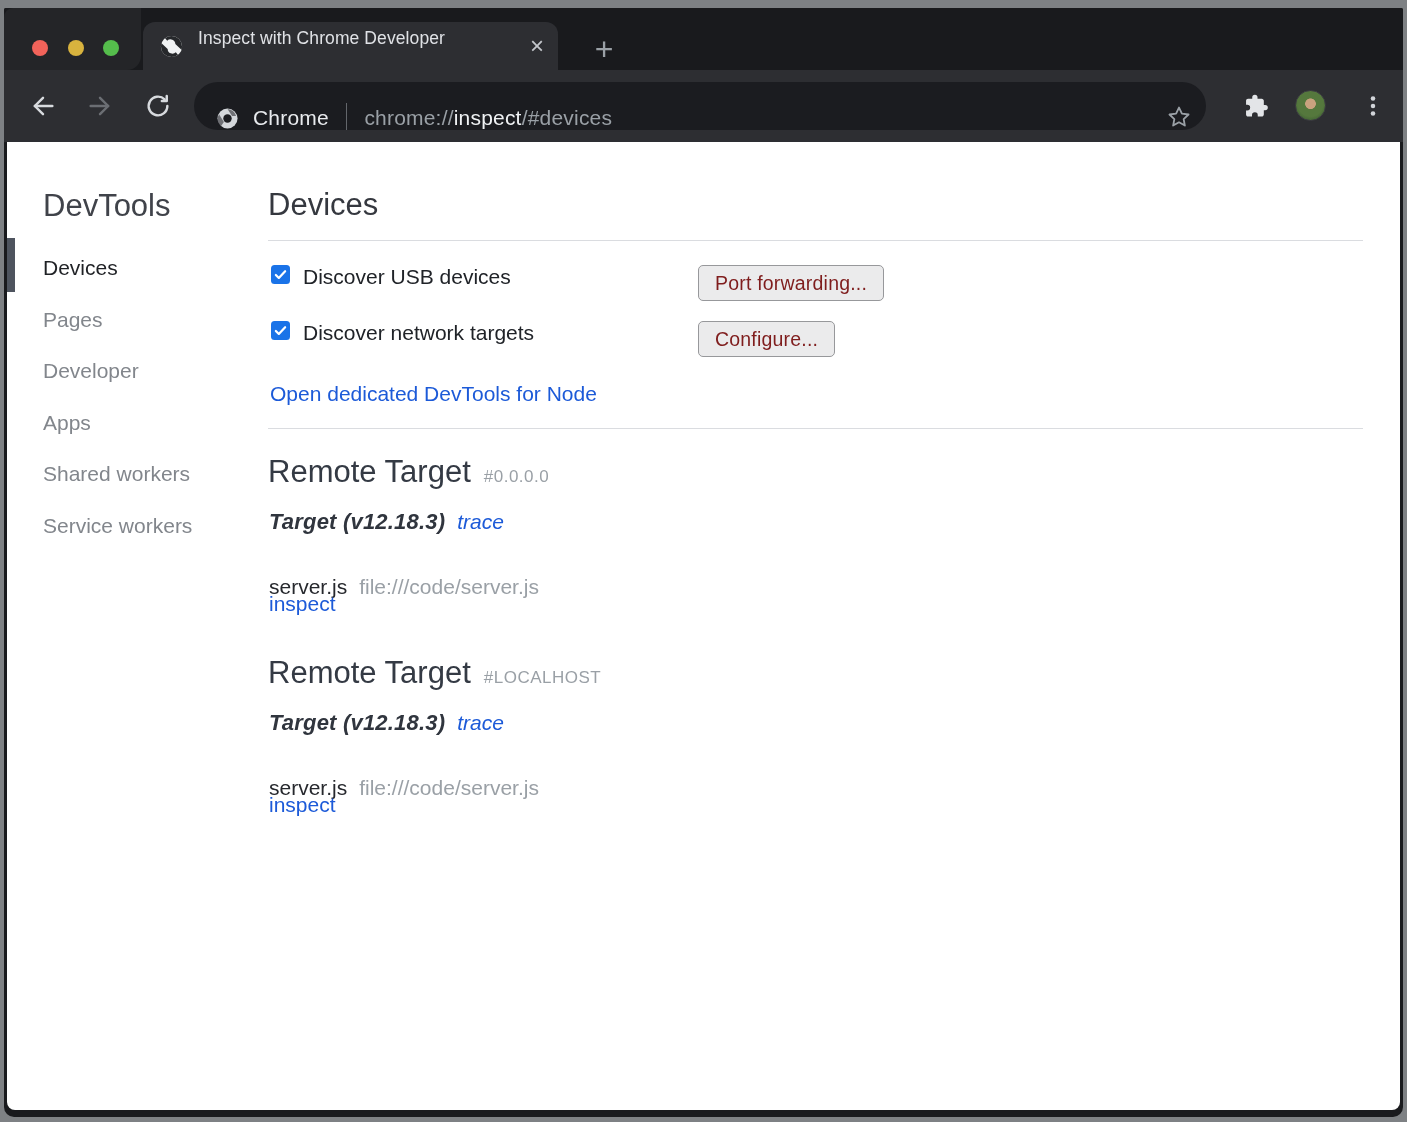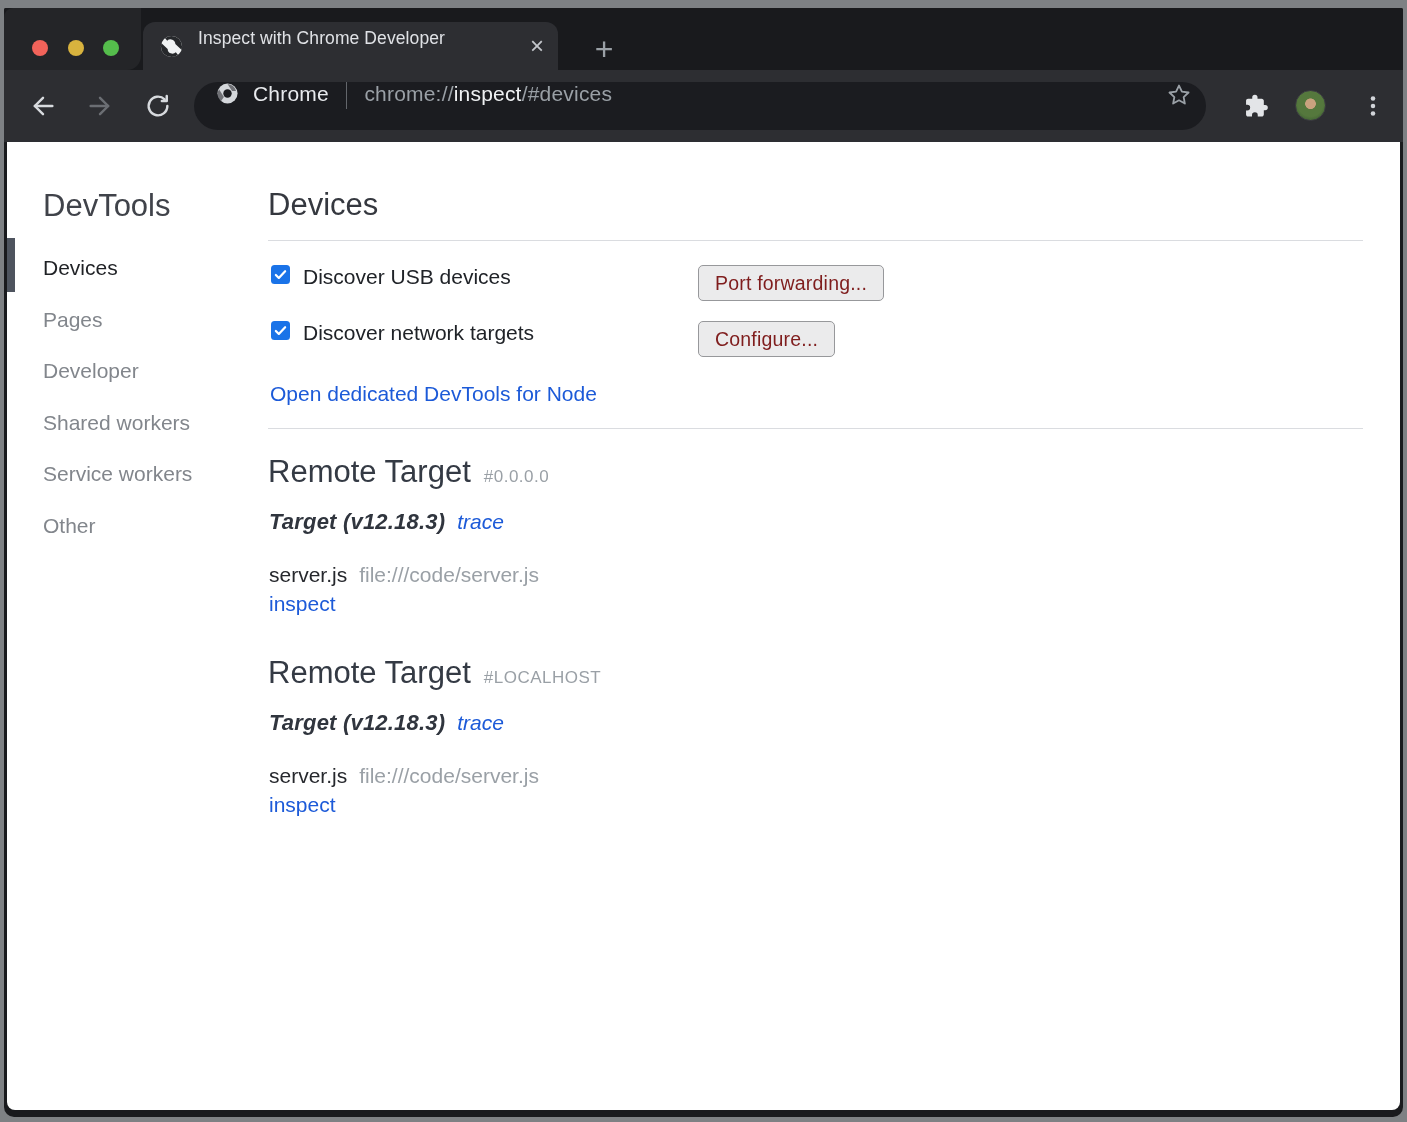--- a/index.html
+++ b/index.html
@@ -28,21 +28,21 @@
   .tab-close{flex:0 0 auto;font-size:24px;line-height:20px;color:#c3c6cb;cursor:default;}
   .newtab{position:absolute;left:584px;top:26px;width:32px;height:32px;color:#9aa0a6;
           font-size:32px;line-height:30px;font-weight:300;text-align:center;}
 
   
   .toolbar{position:absolute;left:0;top:62px;width:100%;height:72px;background:#2d2e32;}
   .nav-btn{position:absolute;top:22px;width:28px;height:28px;}
   .nav-btn svg{width:100%;height:100%;}
   .back{left:25px;}  .fwd{left:82px;}  .reload{left:140px;}
   .urlbar{position:absolute;left:190px;top:12px;height:48px;width:1012px;background:#1b1c20;
-          border-radius:24px;display:flex;align-items:flex-start;padding:0 14px 0 22px;
+          border-radius:24px;display:flex;align-items:flex-end;padding:0 14px 0 22px;
           box-sizing:border-box;}
   .chrome-logo{width:23px;height:23px;flex:0 0 auto;display:flex;}
   .product{margin-left:14px;font-size:21px;color:#e8eaed;letter-spacing:.2px;}
   .divider{width:1.5px;height:27px;background:#63666b;margin:0 17px;flex:0 0 auto;}
   .url{font-size:21px;white-space:nowrap;letter-spacing:.2px;}
   .url .dim{color:#9aa0a6;}
   .url .lit{color:#eff1f3;}
   .star{margin-left:auto;width:26px;height:26px;flex:0 0 auto;display:flex;}
   .ext{position:absolute;left:1238px;top:22px;width:27px;height:27px;display:flex;}
   .avatar{position:absolute;left:1291px;top:20px;width:31px;height:31px;border-radius:50%;
@@ -85,21 +85,21 @@
   .rt-head.second{margin-top:36px;}
   .rt-title{font-size:31px;color:#343a44;}
   .rt-id{font-size:17px;color:#9aa0a6;letter-spacing:.5px;}
   .target-row{display:flex;align-items:baseline;gap:12px;margin-top:16px;height:28px;
               line-height:28px;padding-left:1px;font-style:italic;}
   .target-name{font-size:22px;font-weight:700;color:#30353e;letter-spacing:.2px;}
   .trace{font-size:21px;}
   .file-row{display:flex;align-items:baseline;gap:12px;margin-top:26px;height:26px;
             line-height:26px;padding-left:1px;}
   .file-name{font-size:21px;color:#26282d;}
-  .file-url{font-size:21px;color:#9aa0a6;}
+  .file-url{font-size:21px;color:#9aa0a6;margin-top:12px;}
   .inspect-row{margin-top:3px;height:26px;line-height:26px;padding-left:1px;}
   .inspect-row .link{font-size:21px;}
 </style>
 </head>
 <body>
 
 <div class="stage">
   <div class="frame">
 
     <div class="tabstrip">
@@ -176,23 +176,23 @@
       </div>
     </div>
 
     <div class="page">
       <div class="sel-indicator"></div>
       <div class="side-title">DevTools</div>
       <ul class="side-nav">
         <li class="sel">Devices</li>
         <li>Pages</li>
         <li>Developer</li>
+        <li>Apps</li>
         <li>Shared workers</li>
         <li>Service workers</li>
-        <li>Other</li>
       </ul>
 
       <div class="main">
         <h1>Devices</h1>
         <hr class="hr1">
 
         <div class="opt-row first">
           <span class="checkbox">
             <svg viewBox="0 0 14 14" fill="none" stroke="#ffffff" stroke-width="2.4" stroke-linecap="round" stroke-linejoin="round">
                 <path d="M2 7.5l3.2 3.2L12 3.5"></path>

